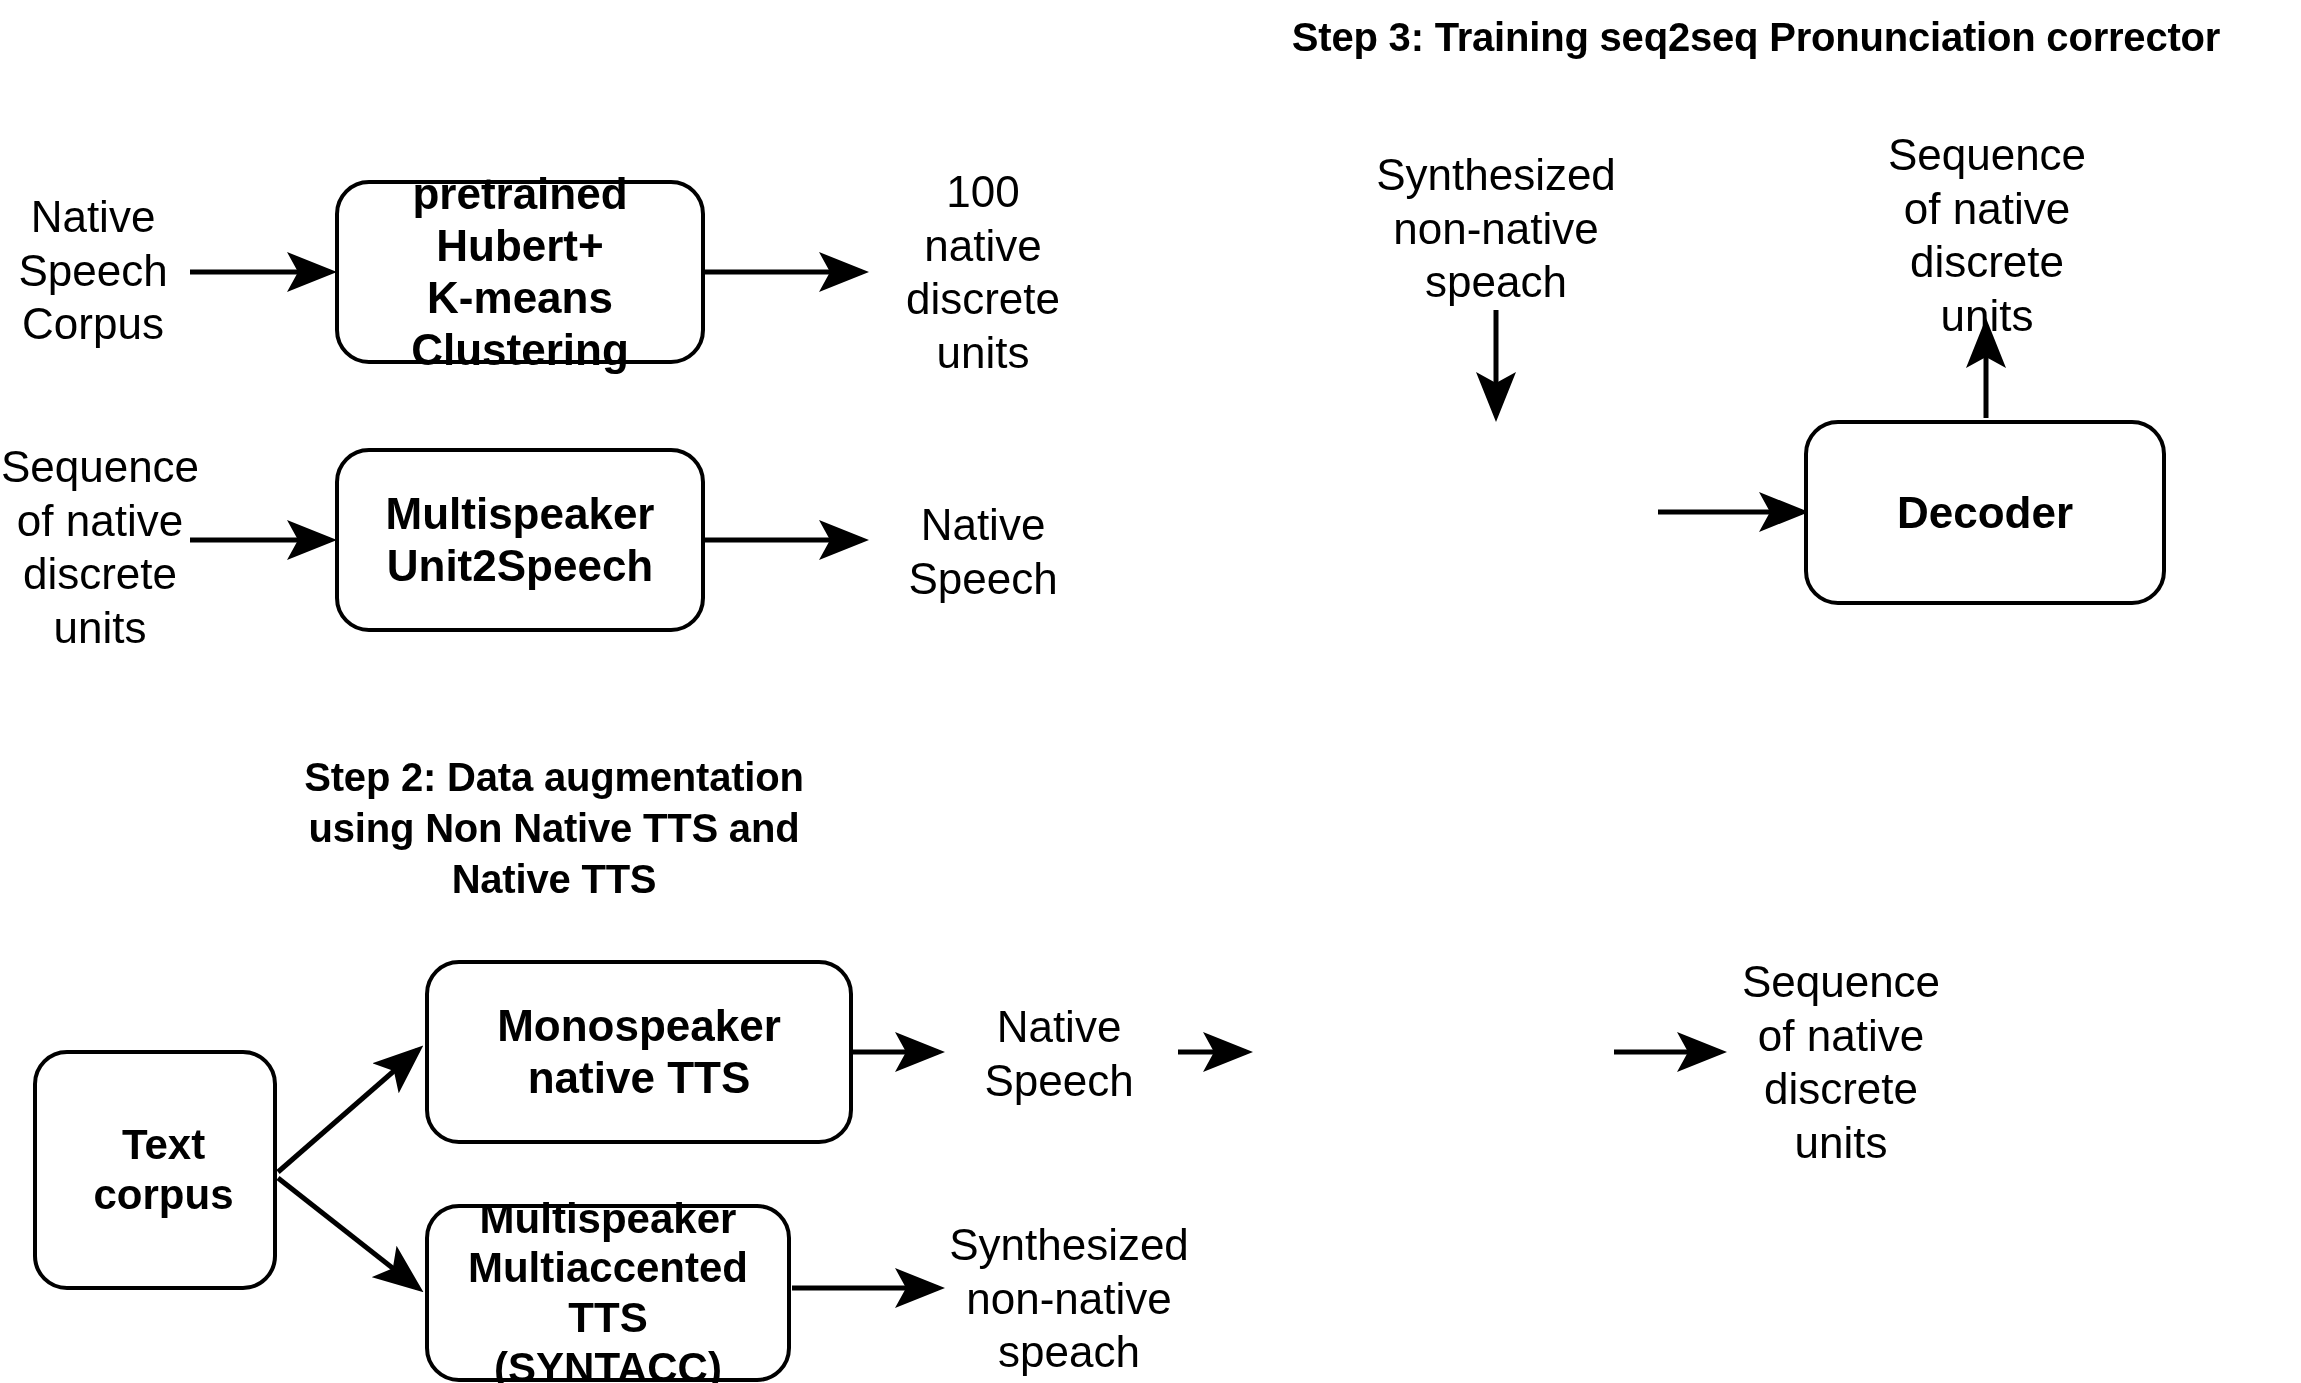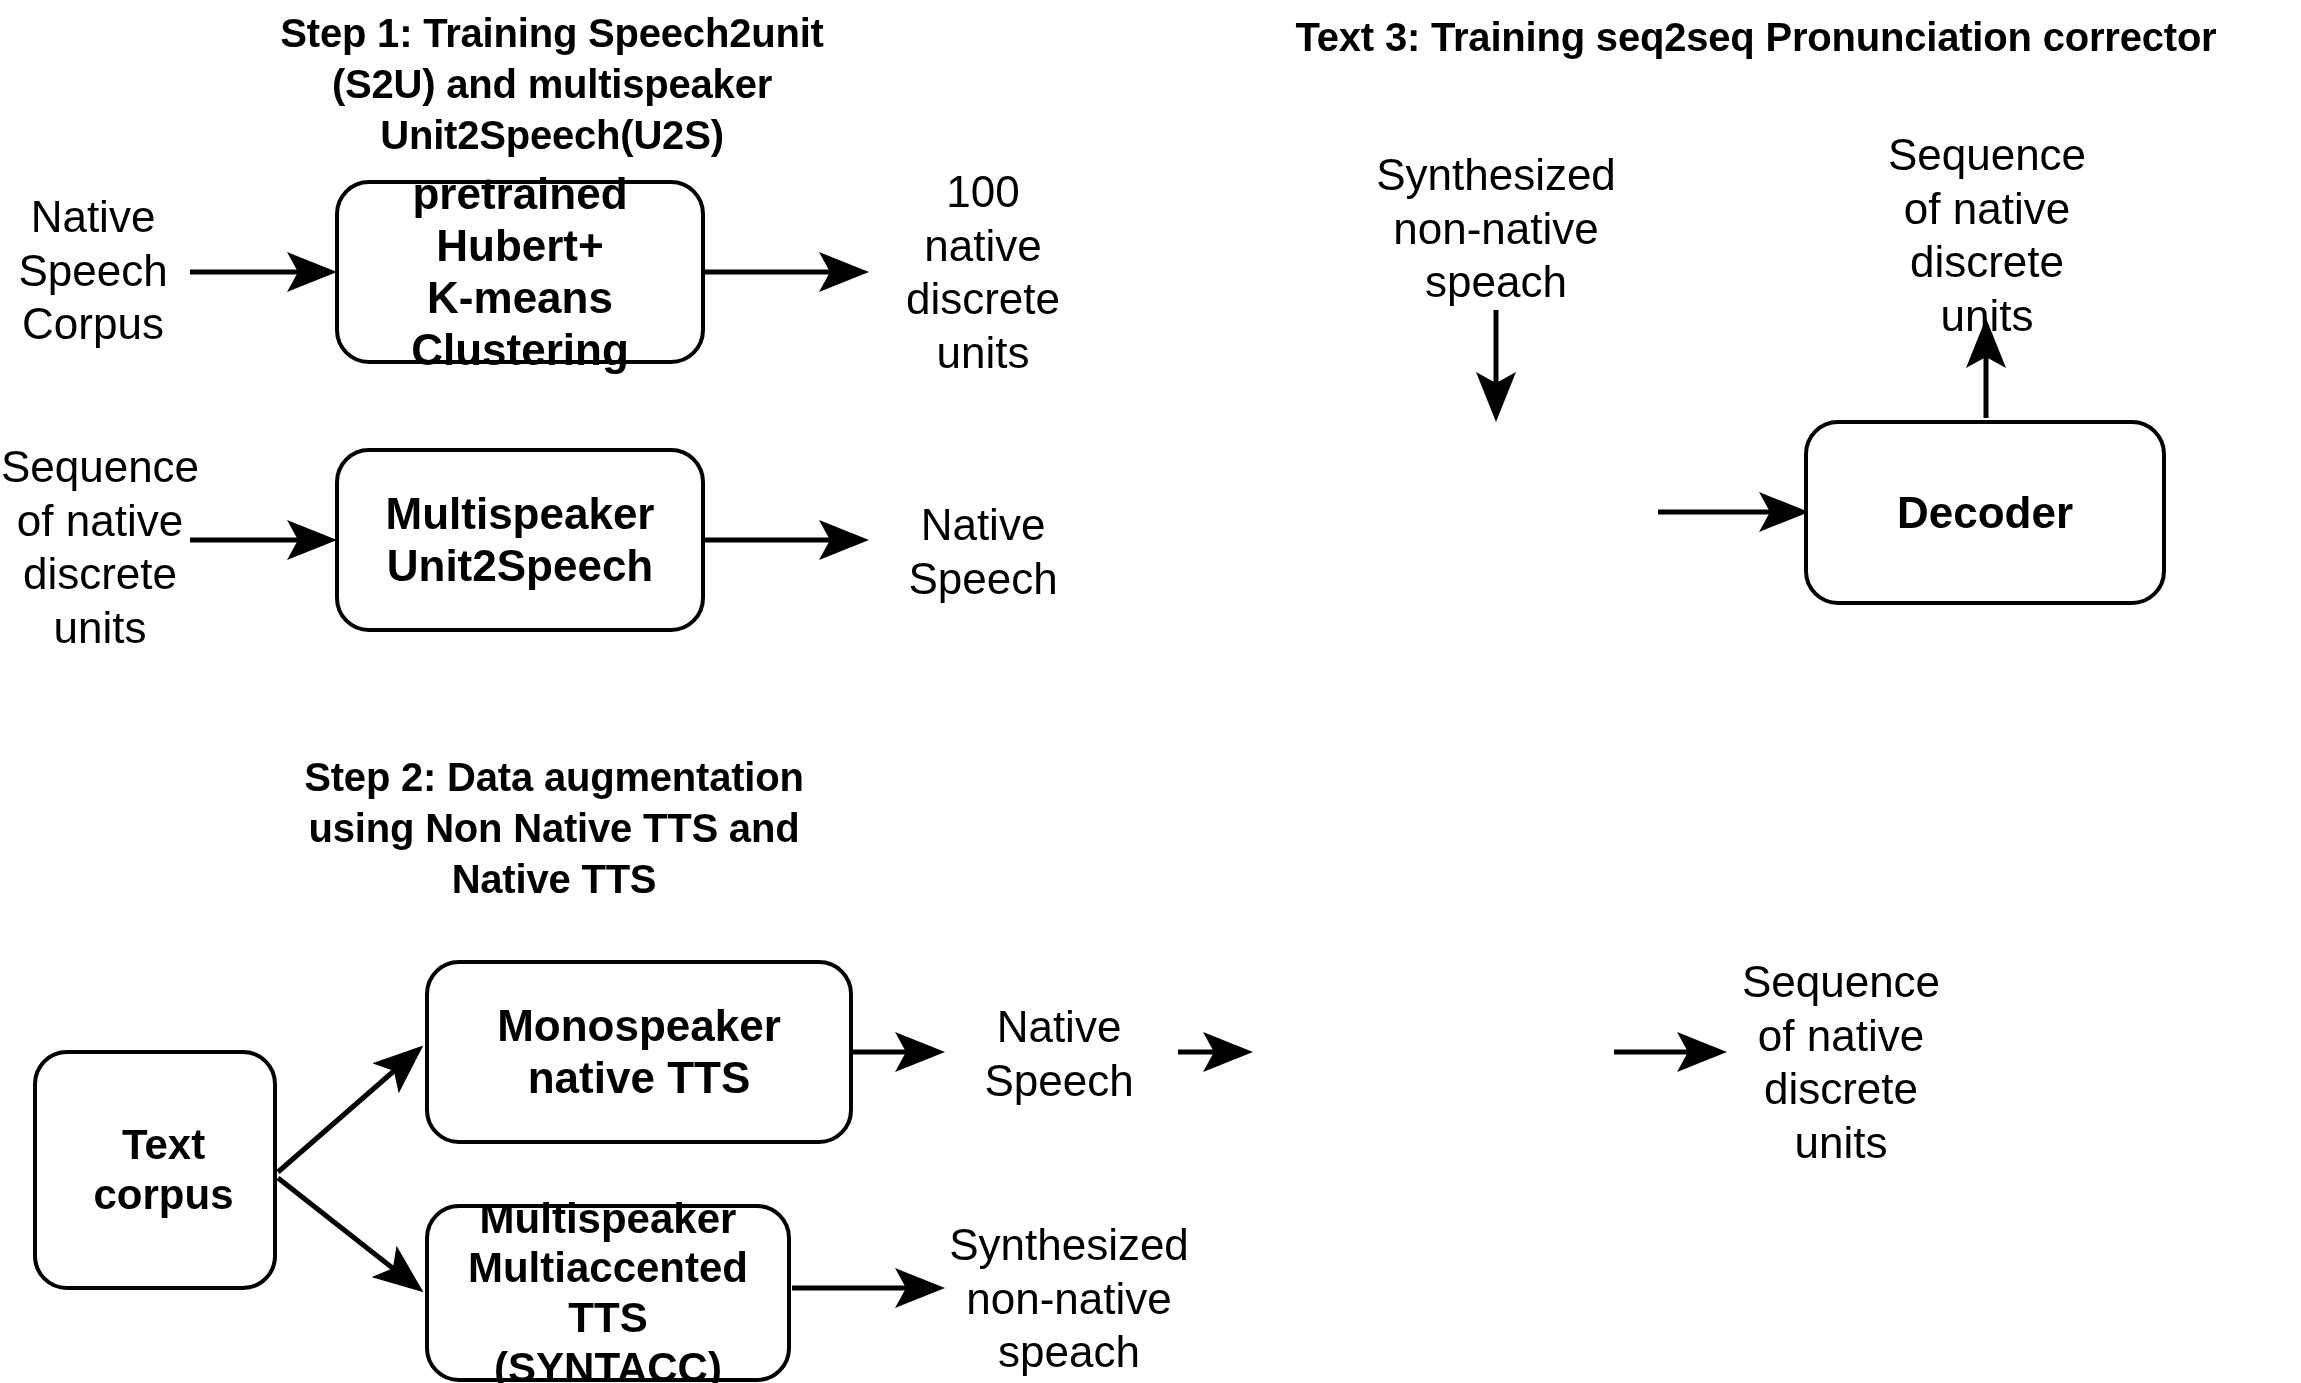--- a/index.html
+++ b/index.html
@@ -83,23 +83,20 @@
     <line x1="278" y1="1172" x2="418" y2="1050" stroke="#000" stroke-width="5" marker-end="url(#ah)"></line>
     <line x1="278" y1="1178" x2="418" y2="1288" stroke="#000" stroke-width="5" marker-end="url(#ah)"></line>
 
     <line x1="792" y1="1052" x2="938" y2="1052" stroke="#000" stroke-width="5" marker-end="url(#ah)"></line>
     <line x1="1178" y1="1052" x2="1246" y2="1052" stroke="#000" stroke-width="5" marker-end="url(#ah)"></line>
     <line x1="1614" y1="1052" x2="1720" y2="1052" stroke="#000" stroke-width="5" marker-end="url(#ah)"></line>
 
     <line x1="792" y1="1288" x2="938" y2="1288" stroke="#000" stroke-width="5" marker-end="url(#ah)"></line>
   </svg>
 
-  <div class="steptitle" style="left:252px; top:8px; width:600px;">Step 1: Training Speech2unit
-(S2U) and multispeaker
-Unit2Speech(U2S)</div>
 
   <div class="label" style="left:0px; top:190px; width:186px;">Native
 Speech
 Corpus</div>
 
   <div class="node" style="left:335px; top:180px; width:370px; height:184px;">pretrained Hubert+
 K-means
 Clustering</div>
 
   <div class="label" style="left:868px; top:165px; width:230px;">100
@@ -111,21 +108,21 @@
 of native
 discrete
 units</div>
 
   <div class="node" style="left:335px; top:448px; width:370px; height:184px;">Multispeaker
 Unit2Speech</div>
 
   <div class="label" style="left:868px; top:498px; width:230px;">Native
 Speech</div>
 
-  <div class="steptitle" style="left:1256px; top:12px; width:1000px;">Text 3: Training seq2seq Pronunciation corrector</div>
+  <div class="steptitle" style="left:1256px; top:12px; width:1000px;">Step 3: Training seq2seq Pronunciation corrector</div>
 
   <div class="label" style="left:1356px; top:148px; width:280px;">Synthesized
 non-native
 speach</div>
 
 
   <div class="label" style="left:1872px; top:128px; width:230px;">Sequence
 of native
 discrete
 units</div>

